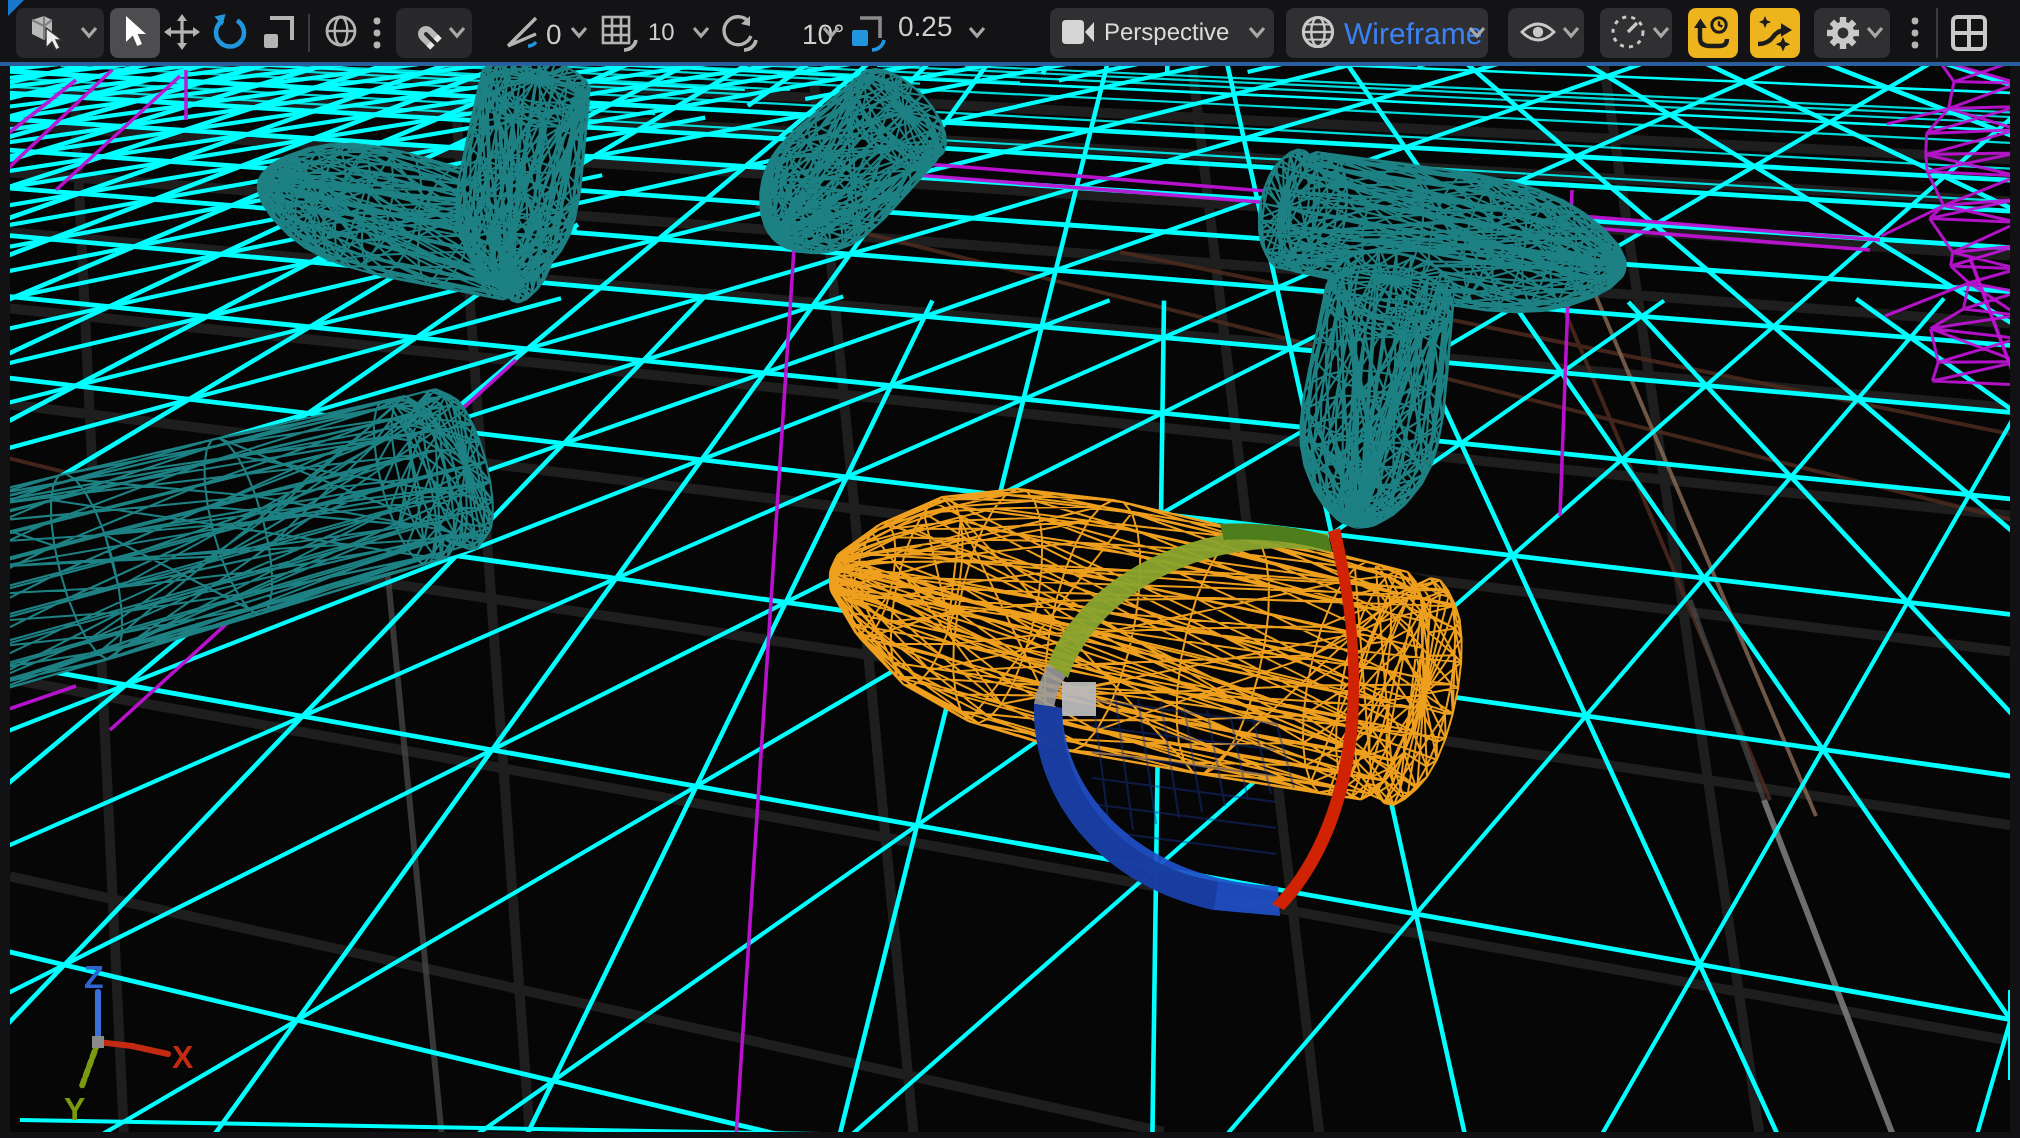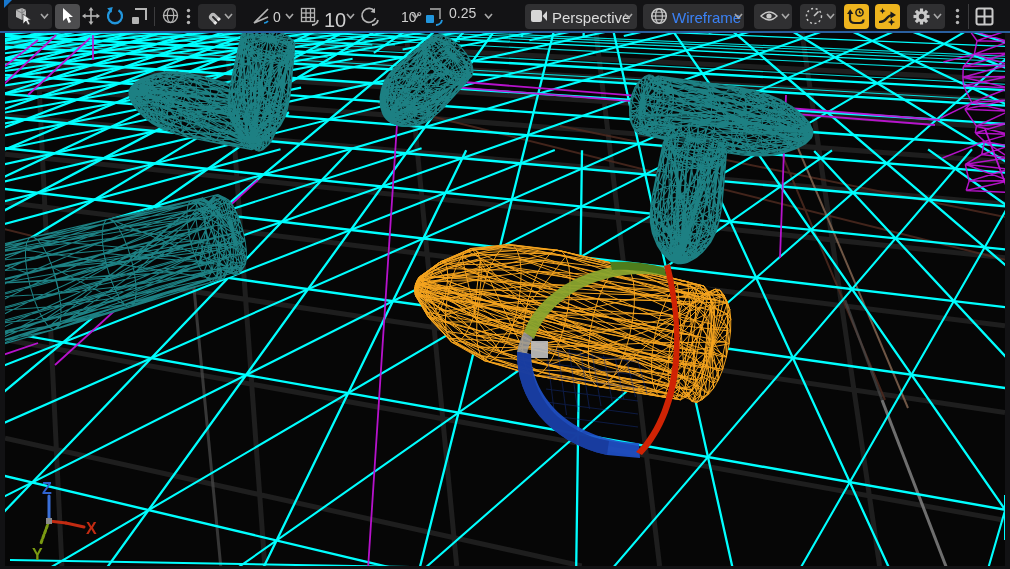--- a/index.html
+++ b/index.html
@@ -134,21 +134,21 @@
 <svg style="position:absolute;left:300px;top:7px" width="20" height="20">
  <g stroke="#b4b4b4" stroke-width="1.3" fill="none">
         <rect x="1.5" y="1.5" width="13" height="13"></rect>
         <line x1="1.5" y1="6" x2="14.5" y2="6"></line>
         <line x1="1.5" y1="10.5" x2="14.5" y2="10.5"></line>
         <line x1="6" y1="1.5" x2="6" y2="14.5"></line>
         <line x1="10.5" y1="1.5" x2="10.5" y2="14.5"></line>
       </g>
  <path d="M12 18 A6 6 0 0 0 18 13" stroke="#b4b4b4" stroke-width="1.8" fill="none"></path>
 </svg>
-<span style="position:absolute;left:324px;top:9px;font-size:20px;color:#cfcfcf">10</span>
+<span style="position:absolute;left:324px;top:9px;font-size:12px;color:#cfcfcf">10</span>
 <svg style="position:absolute;left:346px;top:13px" width="9" height="7">
       <path d="M1 1 L4.5 5 L8 1" stroke="#a8a8a8" stroke-width="1.6" fill="none"></path>
     </svg>
 <svg style="position:absolute;left:360px;top:7px" width="20" height="20">
  <path d="M14.5 4 A7 7 0 1 0 15.5 11" stroke="#b4b4b4" stroke-width="1.7" fill="none"></path>
  <path d="M15 1 L15 6 L10.5 5 Z" fill="#b4b4b4"></path>
  <path d="M12 18 A6 6 0 0 0 18 13" stroke="#b4b4b4" stroke-width="1.8" fill="none"></path>
 </svg>
 <span style="position:absolute;left:401px;top:9px;font-size:14px;color:#cfcfcf">10°</span>
 <svg style="position:absolute;left:411px;top:13px" width="9" height="7">
@@ -162,21 +162,21 @@
 <span style="position:absolute;left:449px;top:5px;font-size:14px;color:#cfcfcf">0.25</span>
 <svg style="position:absolute;left:484px;top:13px" width="9" height="7">
       <path d="M1 1 L4.5 5 L8 1" stroke="#a8a8a8" stroke-width="1.6" fill="none"></path>
     </svg>
 
 <div style="position:absolute;left:525px;top:4px;width:112px;height:25px;background:#303032;border-radius:4px"></div>
 <svg style="position:absolute;left:531px;top:9px" width="17" height="15">
  <rect x="0" y="1" width="11" height="12" rx="2" fill="#d6d6d6"></rect>
  <path d="M16 2 L16 12 L11.5 7 Z" fill="#d6d6d6"></path>
 </svg>
-<span style="position:absolute;left:552px;top:9px;font-size:15px;color:#dcdcdc">Perspective</span>
+<span style="position:absolute;left:552px;top:9px;font-size:12px;color:#dcdcdc">Perspective</span>
 <svg style="position:absolute;left:624px;top:13px" width="9" height="7">
       <path d="M1 1 L4.5 5 L8 1" stroke="#a8a8a8" stroke-width="1.6" fill="none"></path>
     </svg>
 <div style="position:absolute;left:643px;top:4px;width:101px;height:25px;background:#303032;border-radius:4px"></div>
 <svg style="position:absolute;left:650px;top:7px" width="18" height="18">
  <circle cx="9" cy="9" r="7.3" stroke="#c9c9c9" stroke-width="1.5" fill="none"></circle>
  <ellipse cx="9" cy="9" rx="3.4" ry="7.3" stroke="#c9c9c9" stroke-width="1.2" fill="none"></ellipse>
  <line x1="1.7" y1="9" x2="16.3" y2="9" stroke="#c9c9c9" stroke-width="1.2"></line>
  <line x1="2.8" y1="5.2" x2="15.2" y2="5.2" stroke="#c9c9c9" stroke-width="1"></line>
  <line x1="2.8" y1="12.8" x2="15.2" y2="12.8" stroke="#c9c9c9" stroke-width="1"></line>

